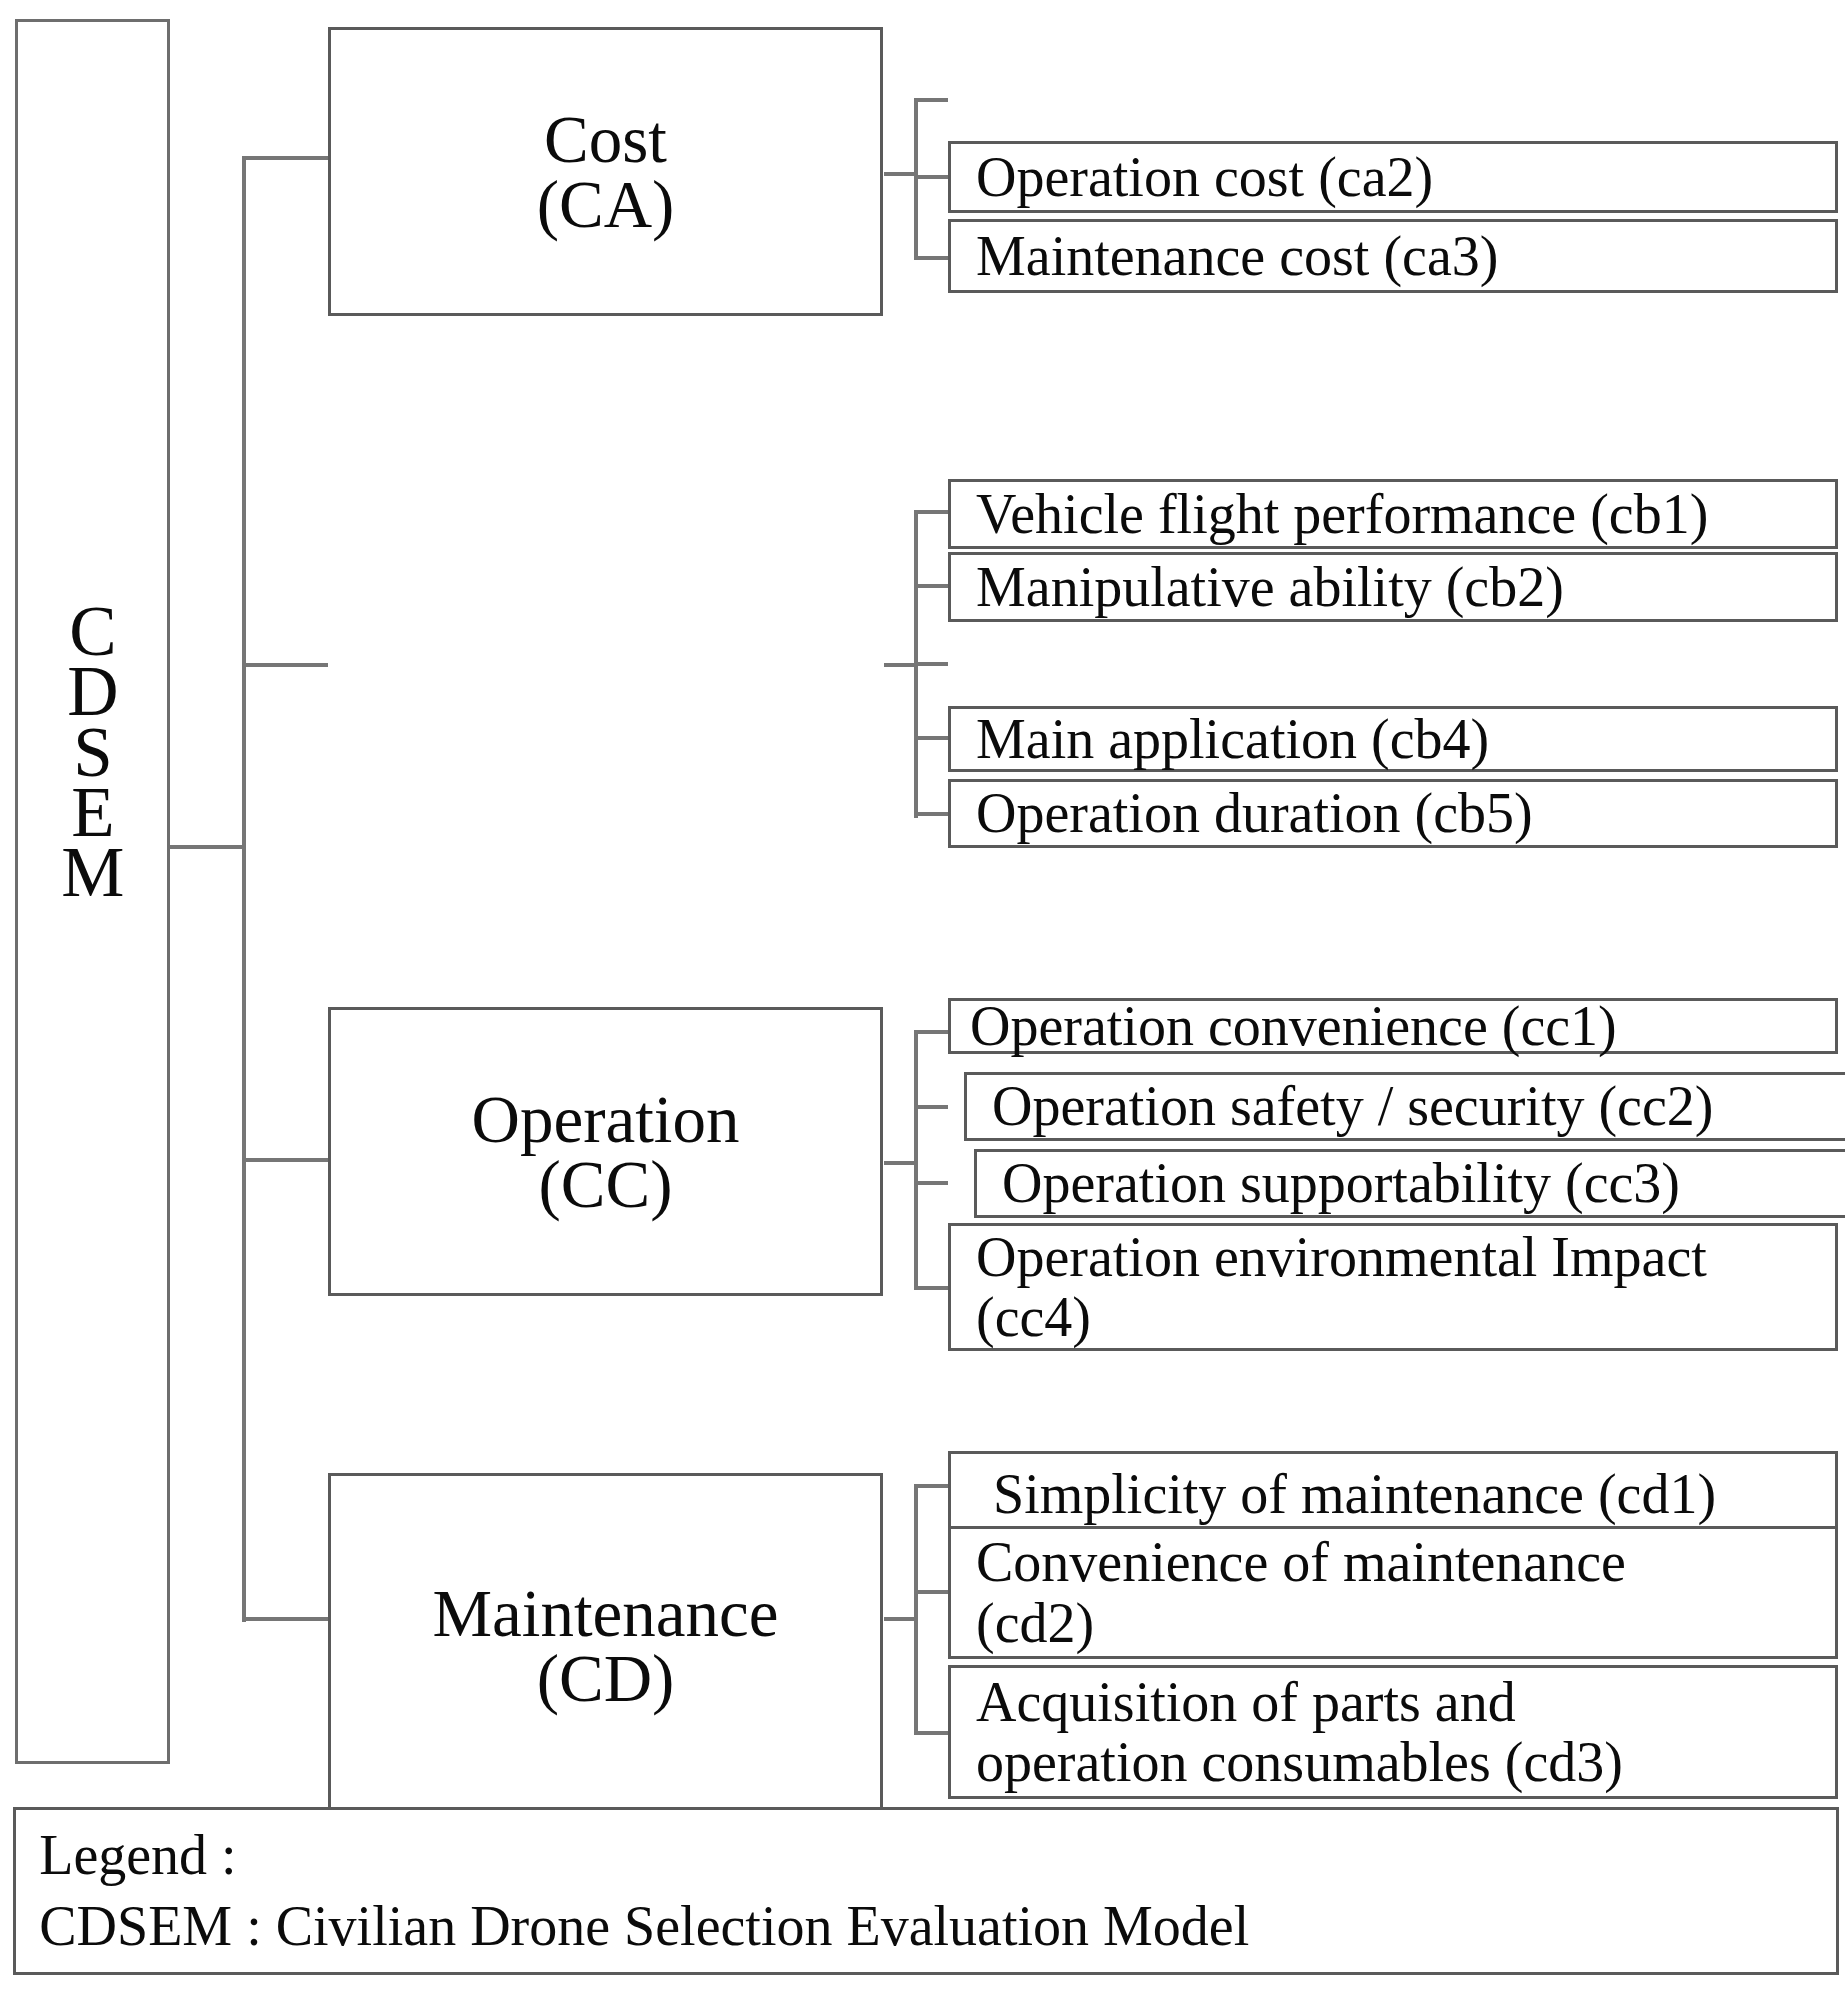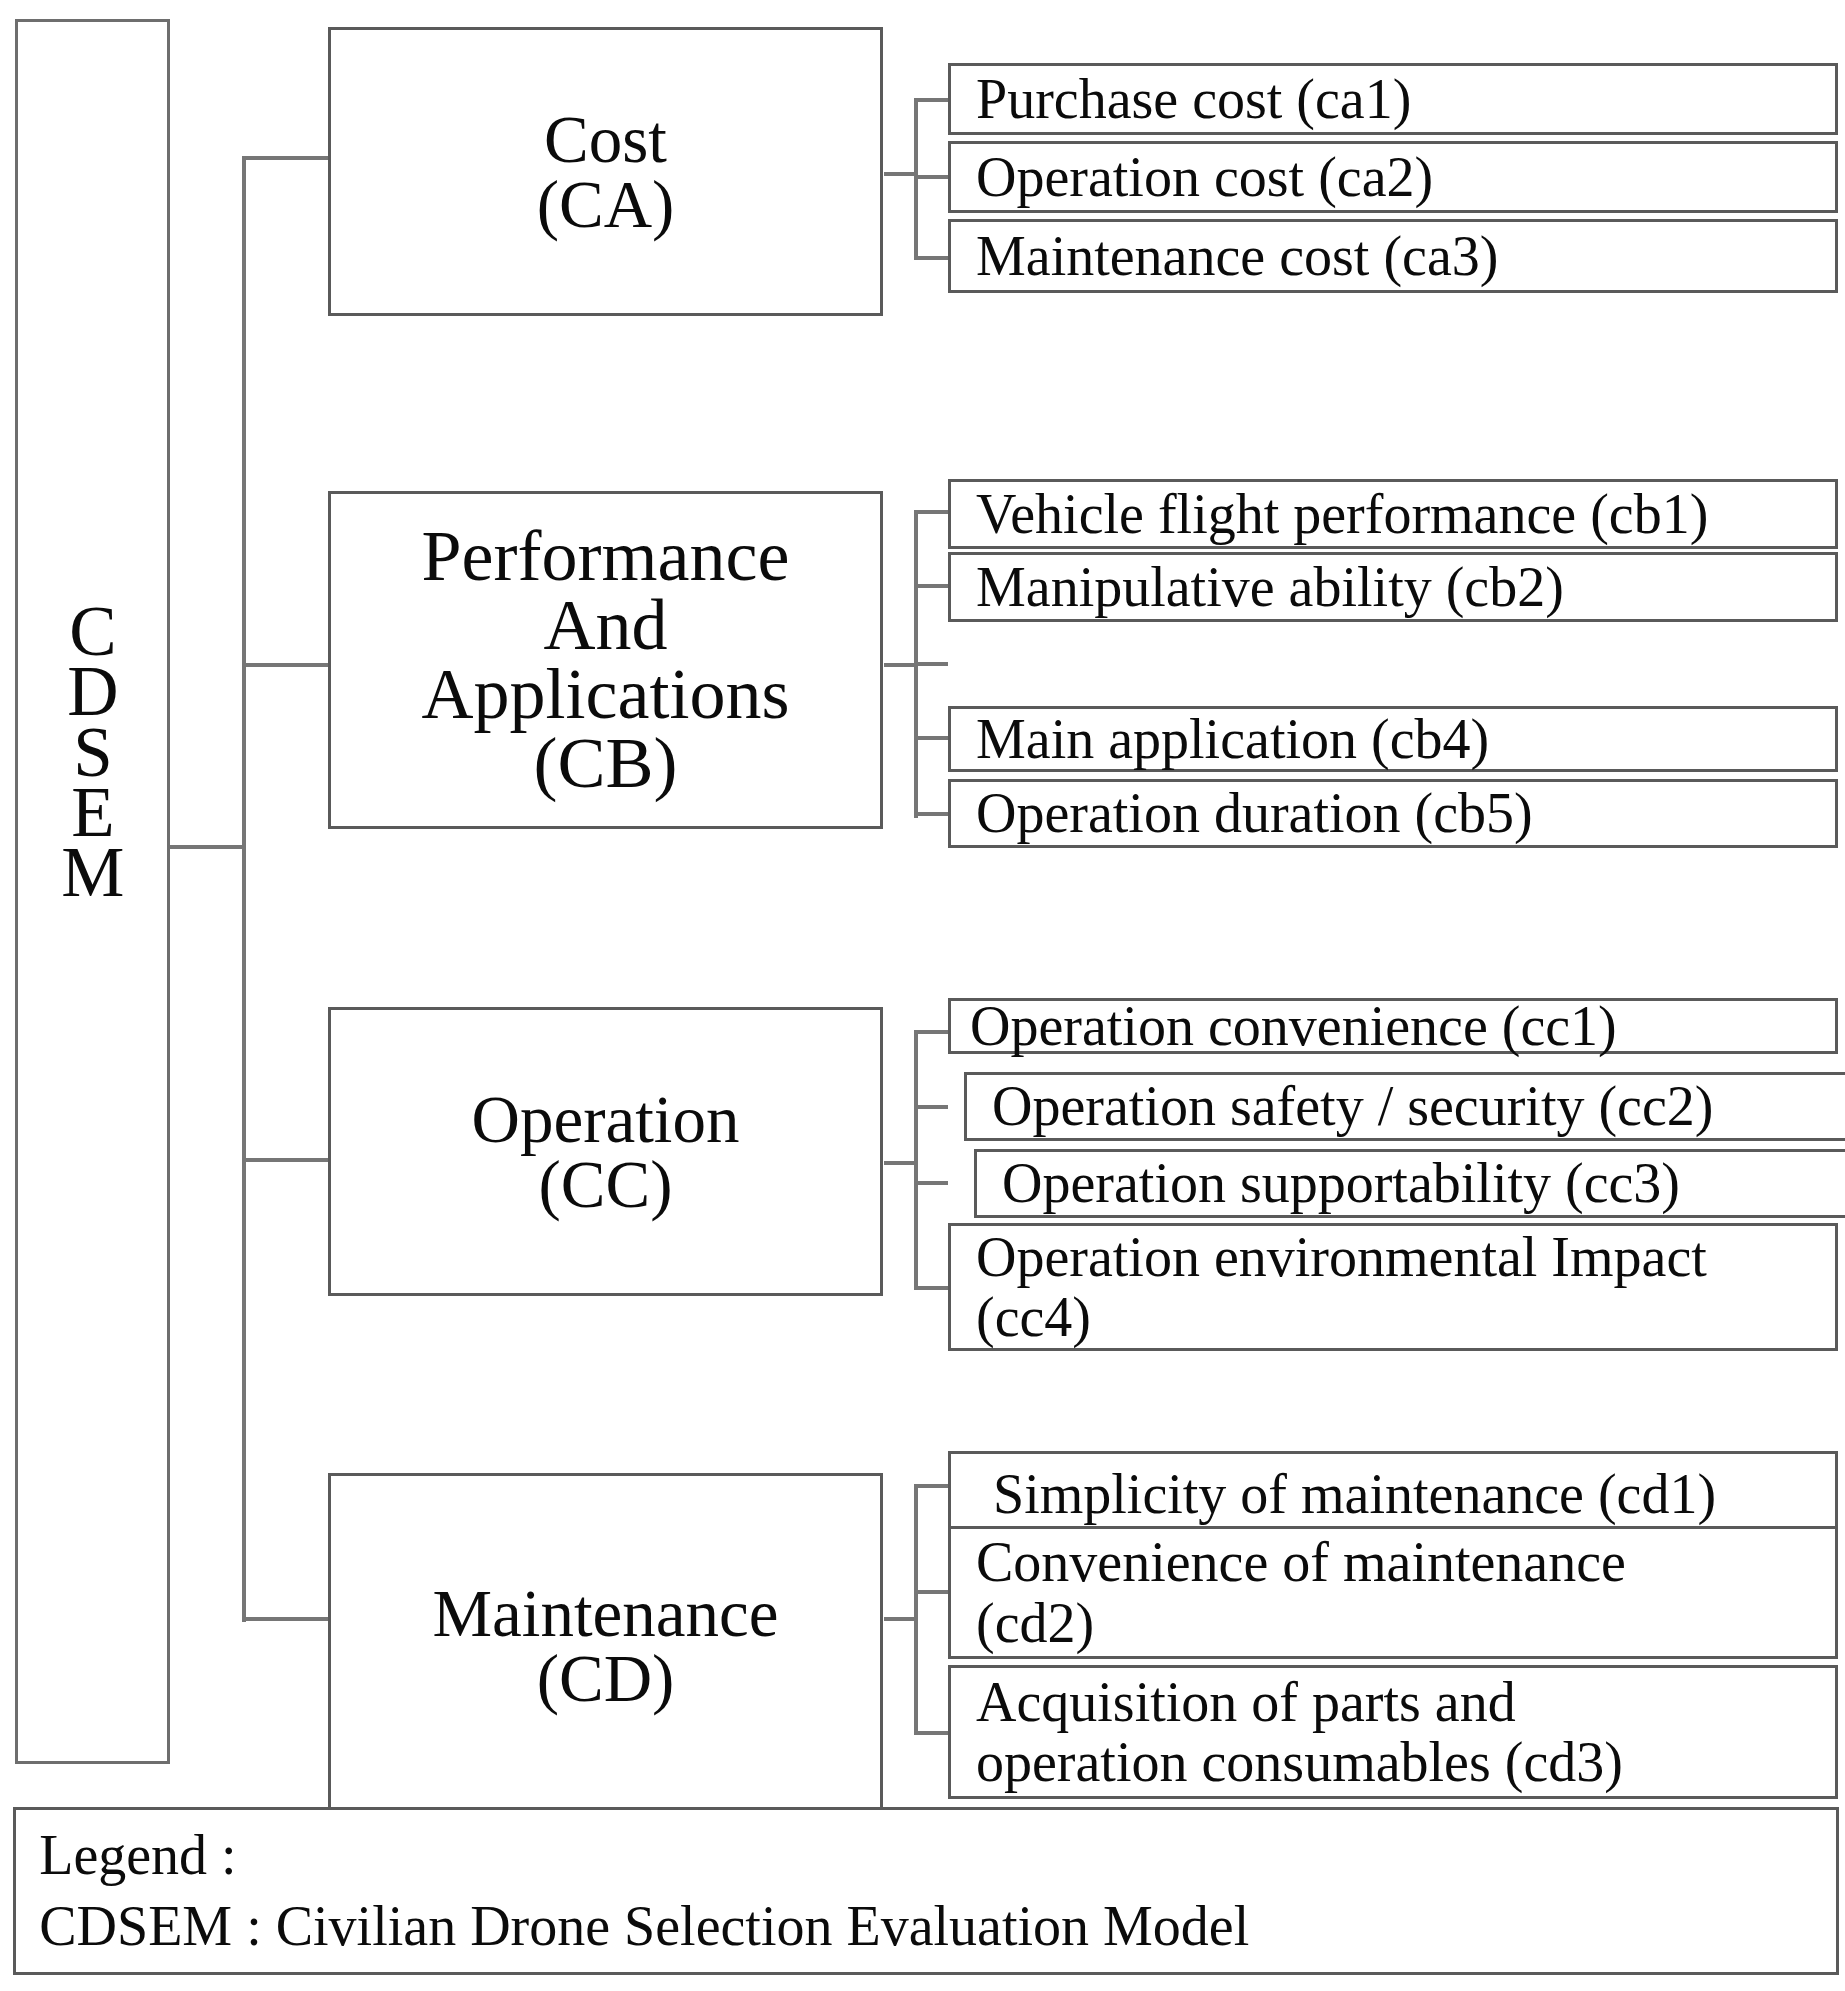--- a/index.html
+++ b/index.html
@@ -75,43 +75,34 @@
   <div class="line" style="left:242px;top:156px;width:3.6px;height:1466px;"></div>
   <div class="line" style="left:242px;top:156px;width:86px;height:3.6px;"></div>
   <div class="line" style="left:242px;top:663px;width:86px;height:3.6px;"></div>
   <div class="line" style="left:242px;top:1158px;width:86px;height:3.6px;"></div>
   <div class="line" style="left:242px;top:1617px;width:86px;height:3.6px;"></div>
 
   <div class="box cat cat-ca">
     <div class="prelines">Cost
 (CA)</div>
   </div>
-  <div class="box cat cat-cb">
-    <div class="prelines">Performance
-And
-Applications
-(CB)</div>
-  </div>
   <div class="box cat cat-cc">
     <div class="prelines">Operation
 (CC)</div>
   </div>
   <div class="box cat cat-cd">
     <div class="prelines">Maintenance
 (CD)</div>
   </div>
 
   <div class="line" style="left:884px;top:172px;width:33px;height:3.6px;"></div>
   <div class="line" style="left:914px;top:98px;width:3.6px;height:162px;"></div>
   <div class="line" style="left:914px;top:98px;width:34px;height:3.6px;"></div>
   <div class="line" style="left:914px;top:175px;width:34px;height:3.6px;"></div>
   <div class="line" style="left:914px;top:256px;width:34px;height:3.6px;"></div>
-  <div class="box leaf" style="top:63px;height:72px;">
-      <span class="prelines">Purchase cost (ca1)</span>
-    </div>
   <div class="box leaf" style="top:141px;height:72px;">
       <span class="prelines">Operation cost (ca2)</span>
     </div>
   <div class="box leaf" style="top:219px;height:74px;">
       <span class="prelines">Maintenance cost (ca3)</span>
     </div>
 
   <div class="line" style="left:884px;top:663px;width:33px;height:3.6px;"></div>
   <div class="line" style="left:914px;top:510px;width:3.6px;height:308px;"></div>
   <div class="line" style="left:914px;top:510px;width:34px;height:3.6px;"></div>

